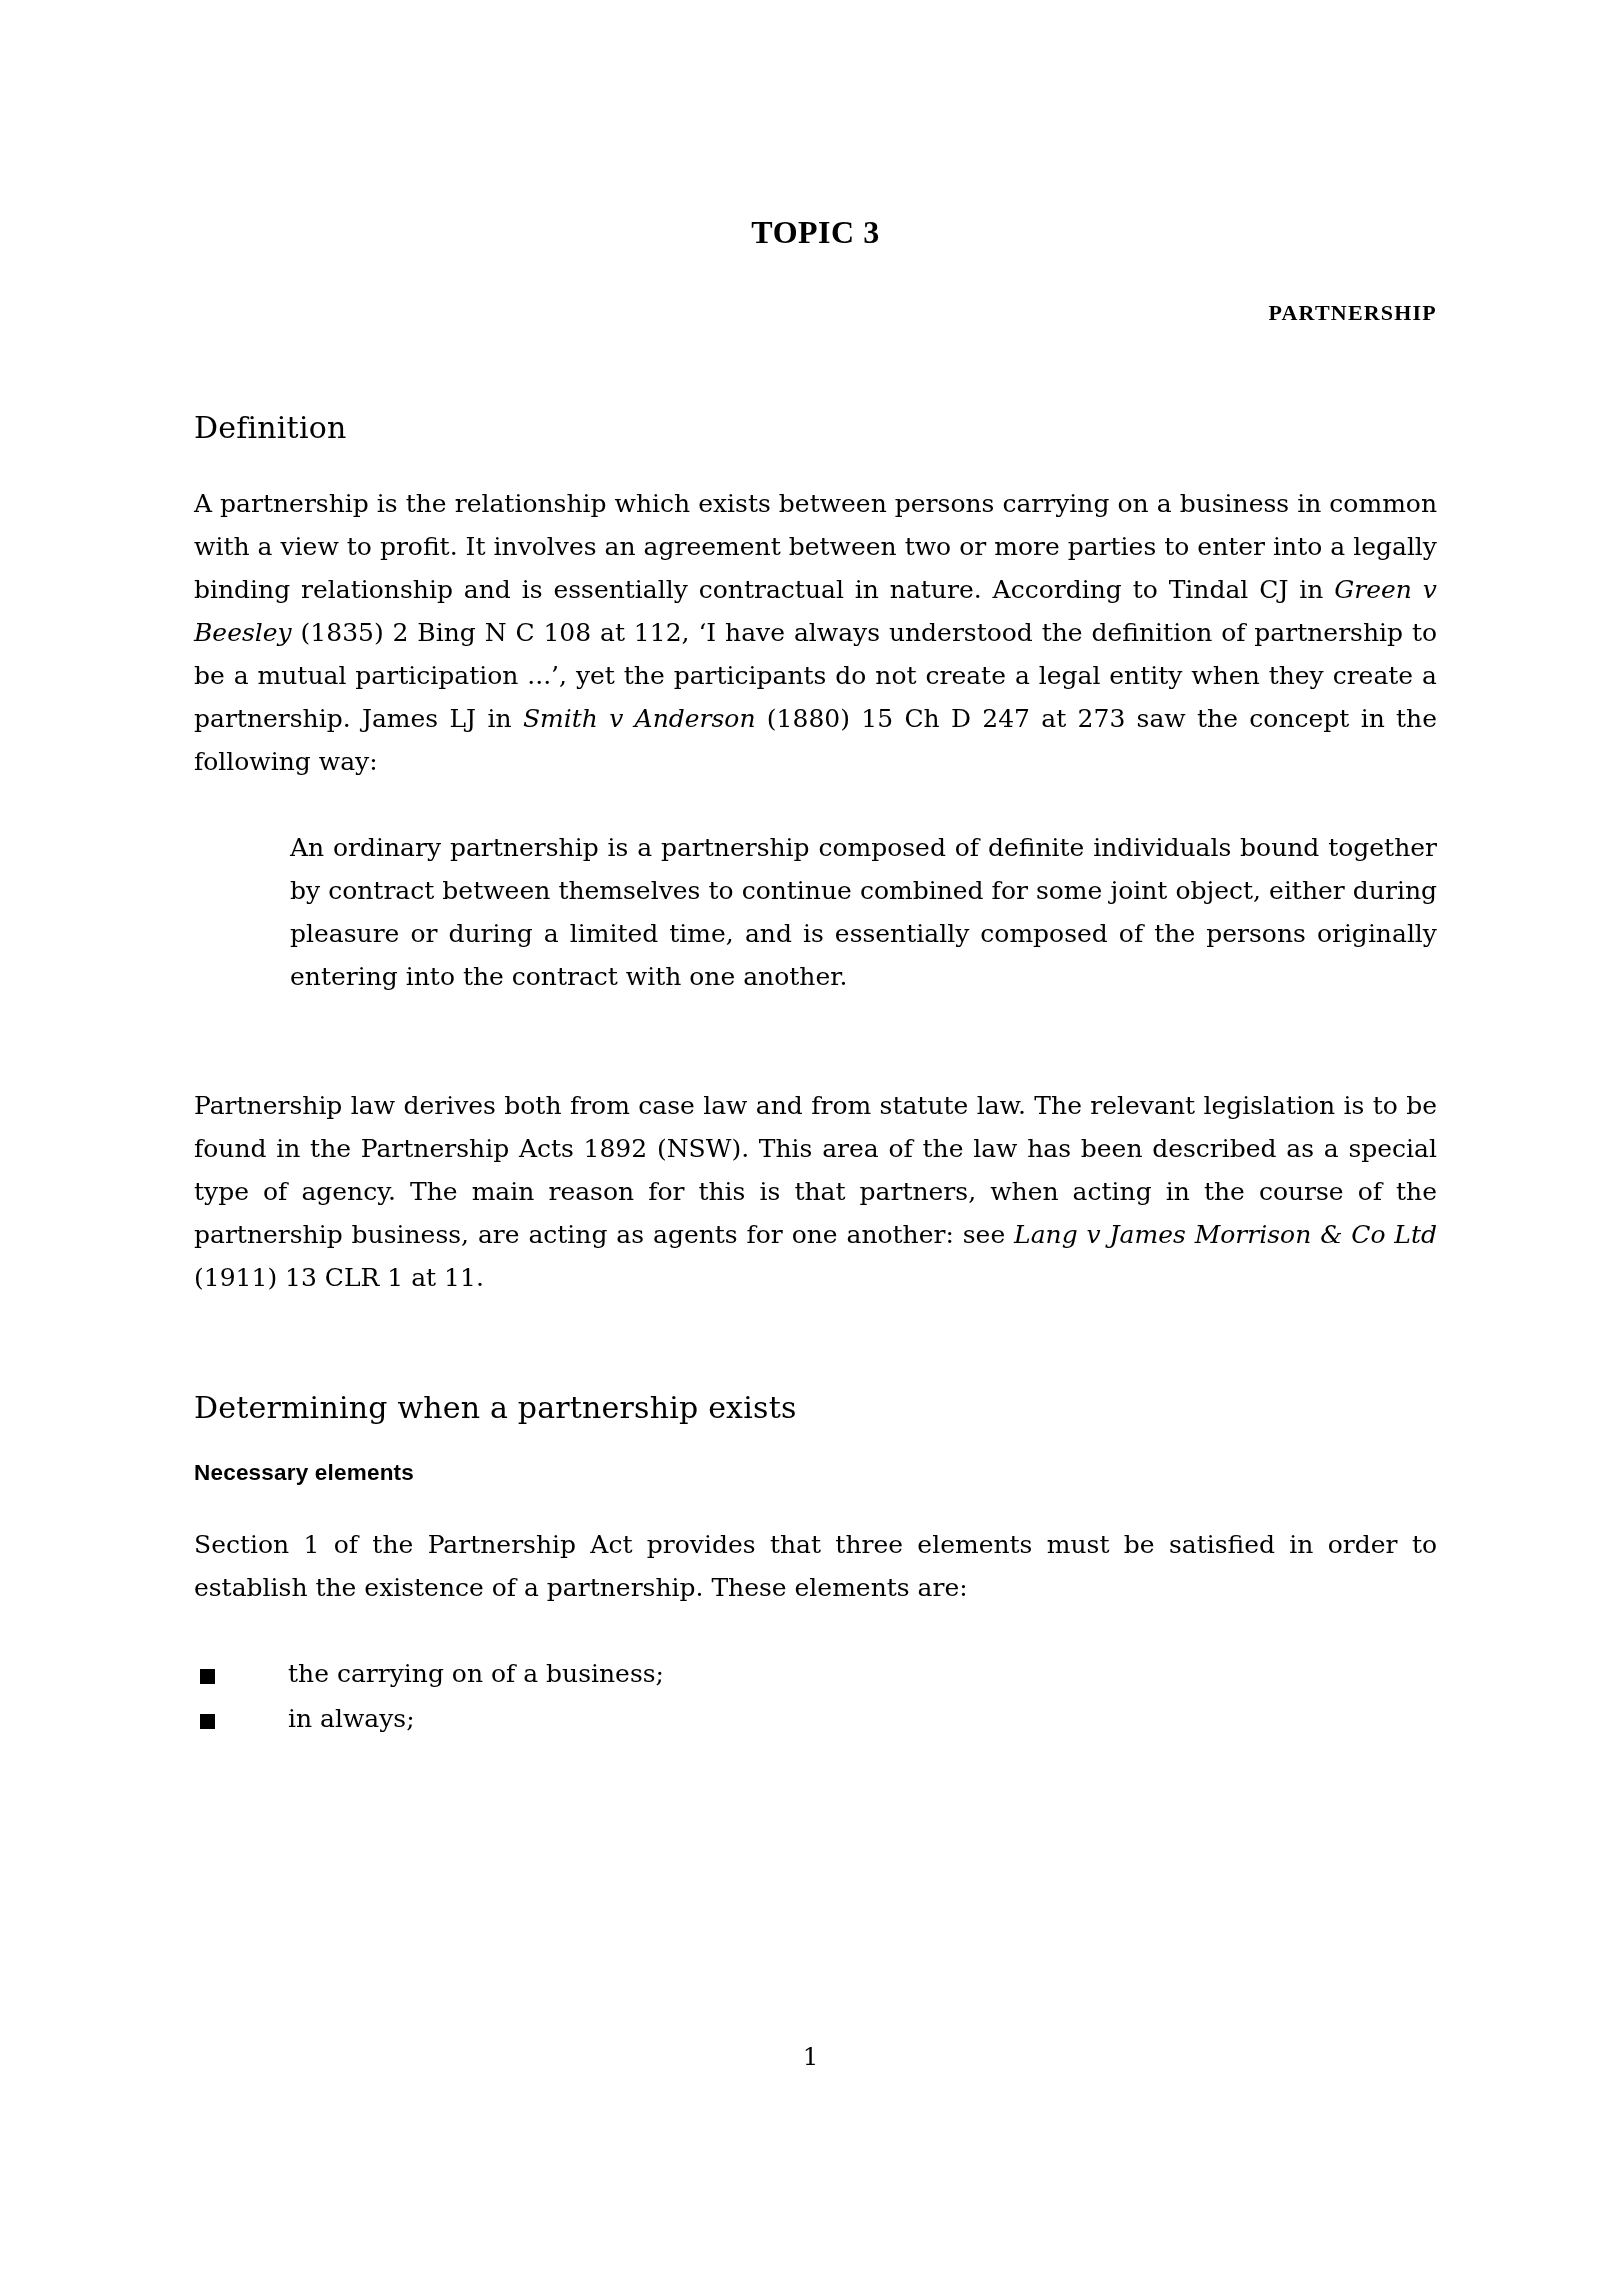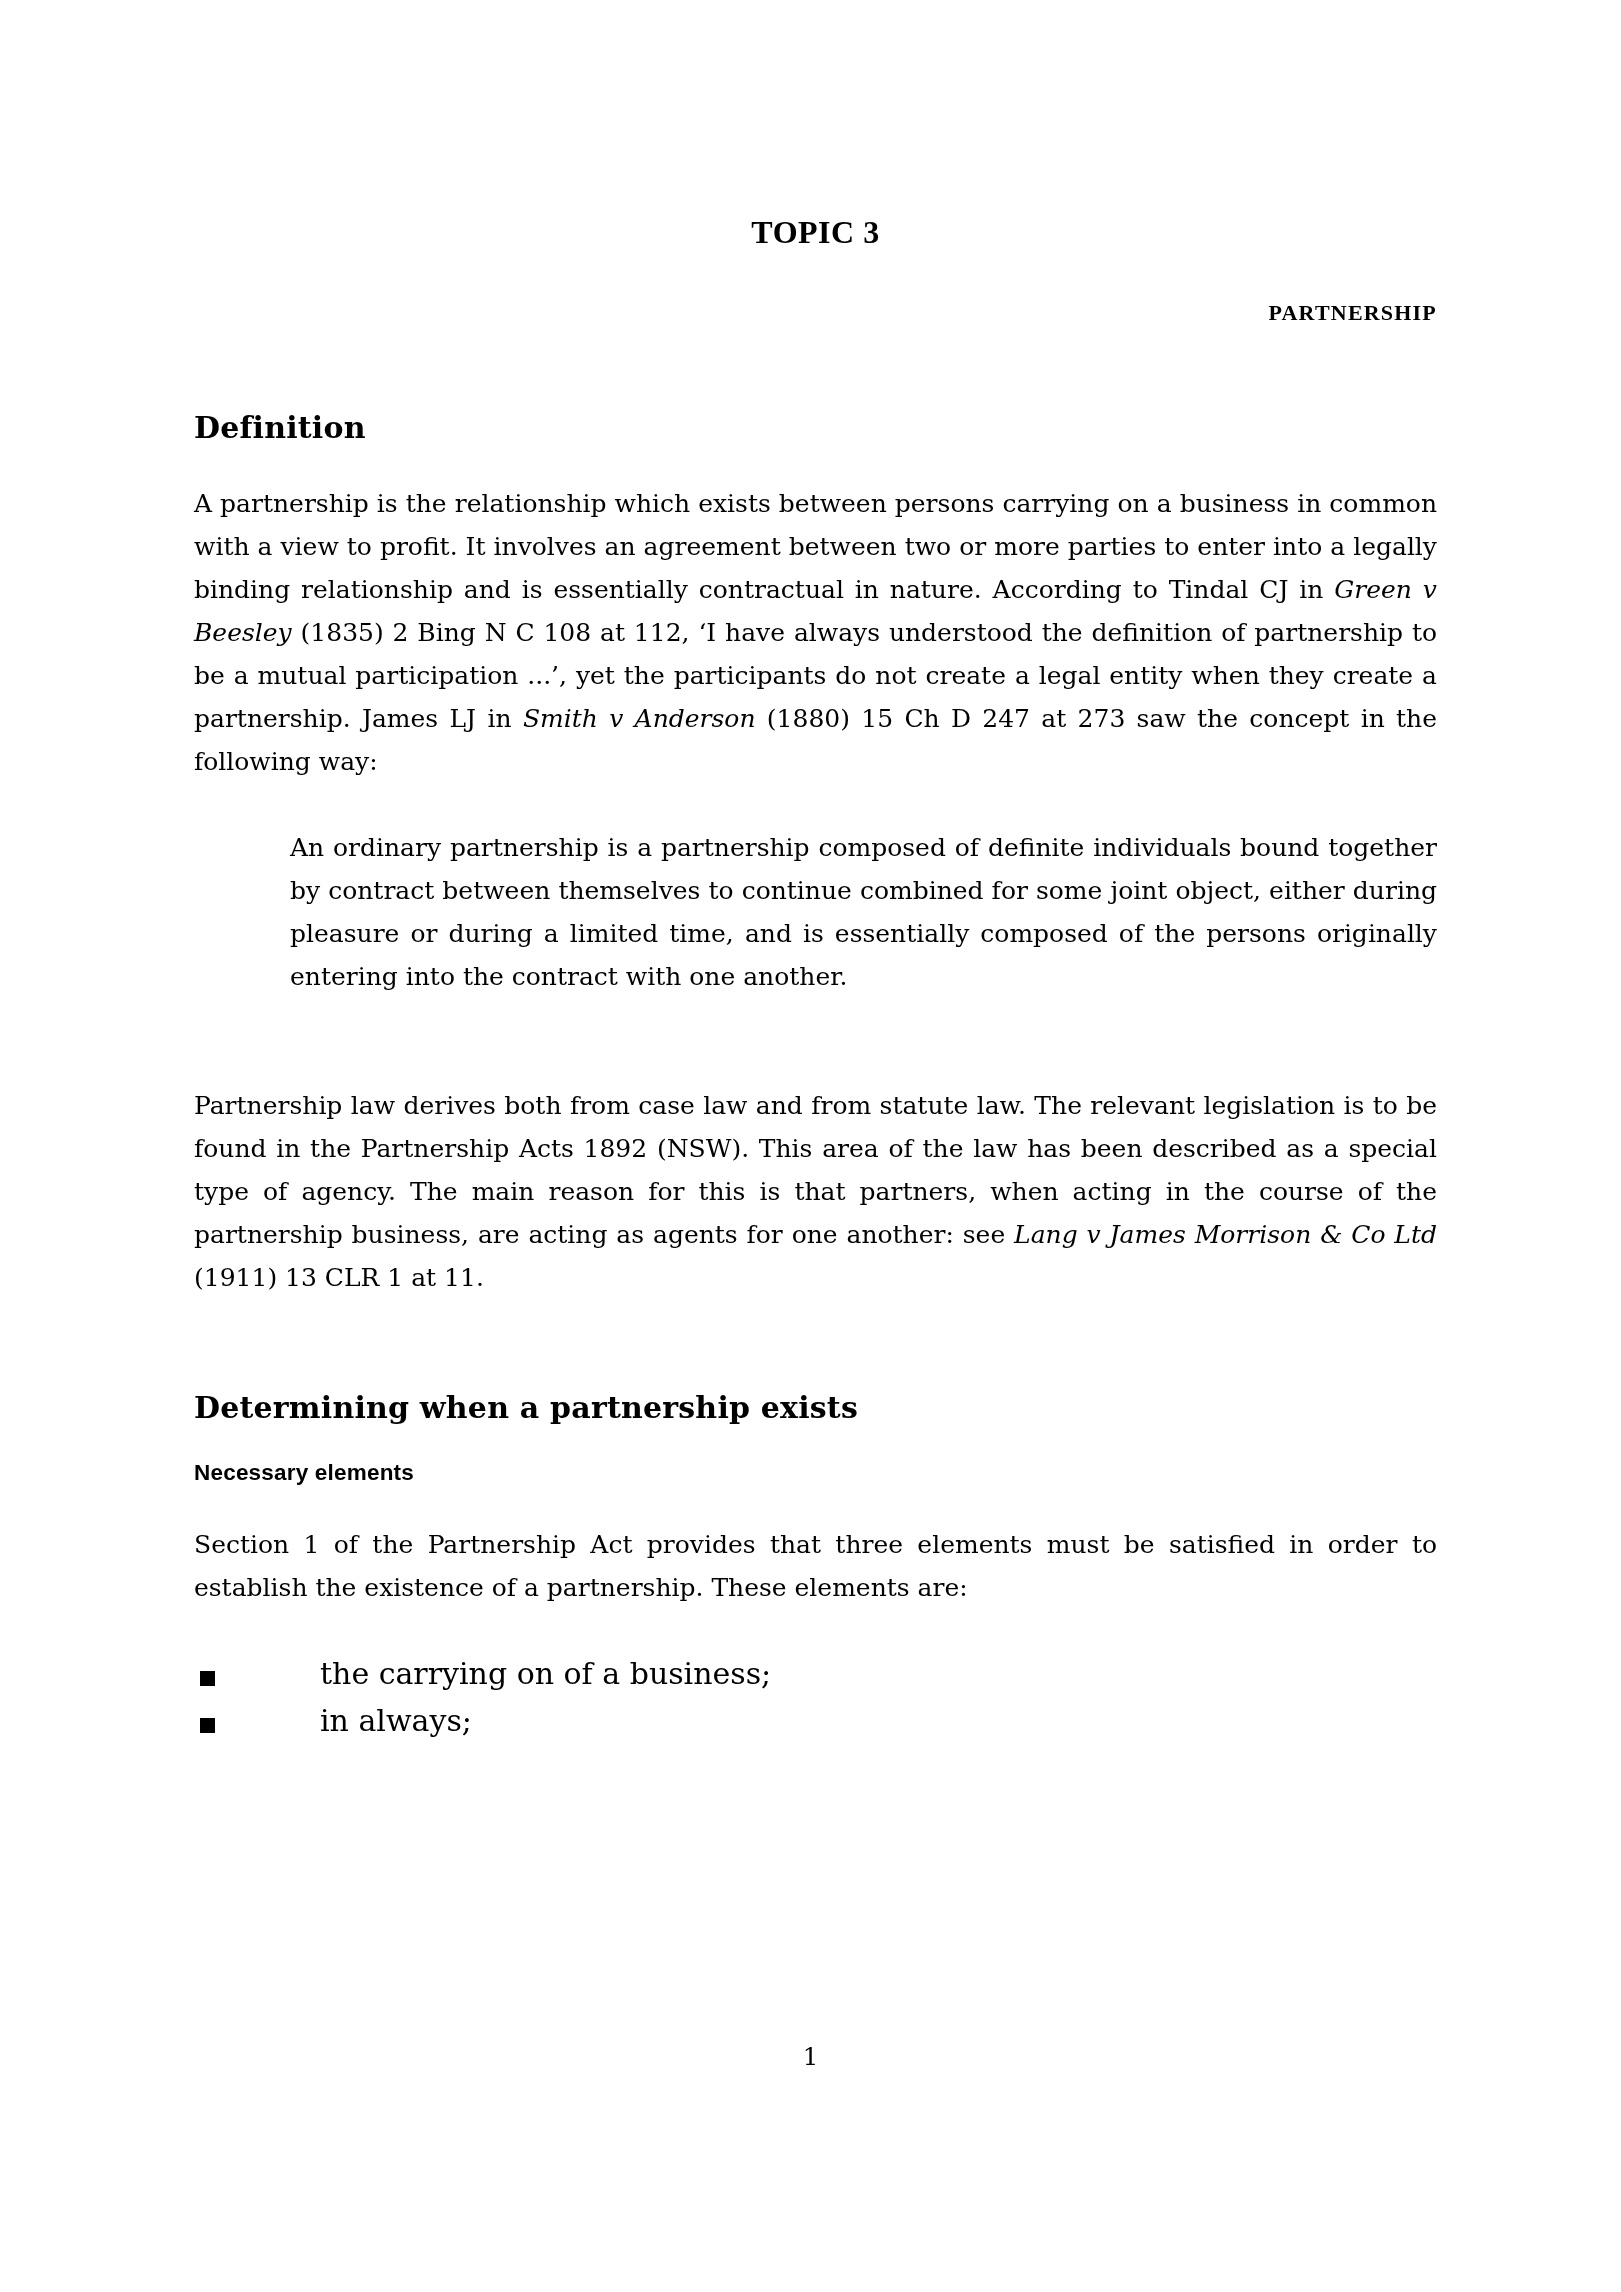--- a/index.html
+++ b/index.html
@@ -43,21 +43,21 @@
     font-size: 22px;
     letter-spacing: 1.2px;
     text-align: right;
     margin: 0;
     padding-top: 49px;
   }
 
   
   h1.section-heading {
     font-family: "DejaVu Serif", "Liberation Serif", serif;
-    font-weight: bold;
+    font-weight: normal;
     font-size: 30px;
     margin: 0;
     padding: 0;
     letter-spacing: 0.2px;
   }
   .gap-before-definition { height: 84px; }
   .gap-before-determining { height: 91px; }
 
   h2.sub-heading {
     font-family: Liberation Sans, sans-serif;
@@ -98,23 +98,22 @@
   
   ul.elements-list {
     list-style: none;
     margin: 0;
     padding: 0;
   }
   ul.elements-list li {
     display: flex;
     align-items: baseline;
     font-family: "DejaVu Serif", "Liberation Serif", serif;
-    font-size: 30px;
-    line-height: 43px;
-    gap: 32px;
+    font-size: 25px;
+    line-height: 43px;
   }
   ul.elements-list li .bullet {
     display: inline-block;
     width: 94px;
     flex: 0 0 94px;
     padding-left: 5.9px;
     box-sizing: border-box;
     font-size: 19.6px;
     line-height: 43px;
   }

